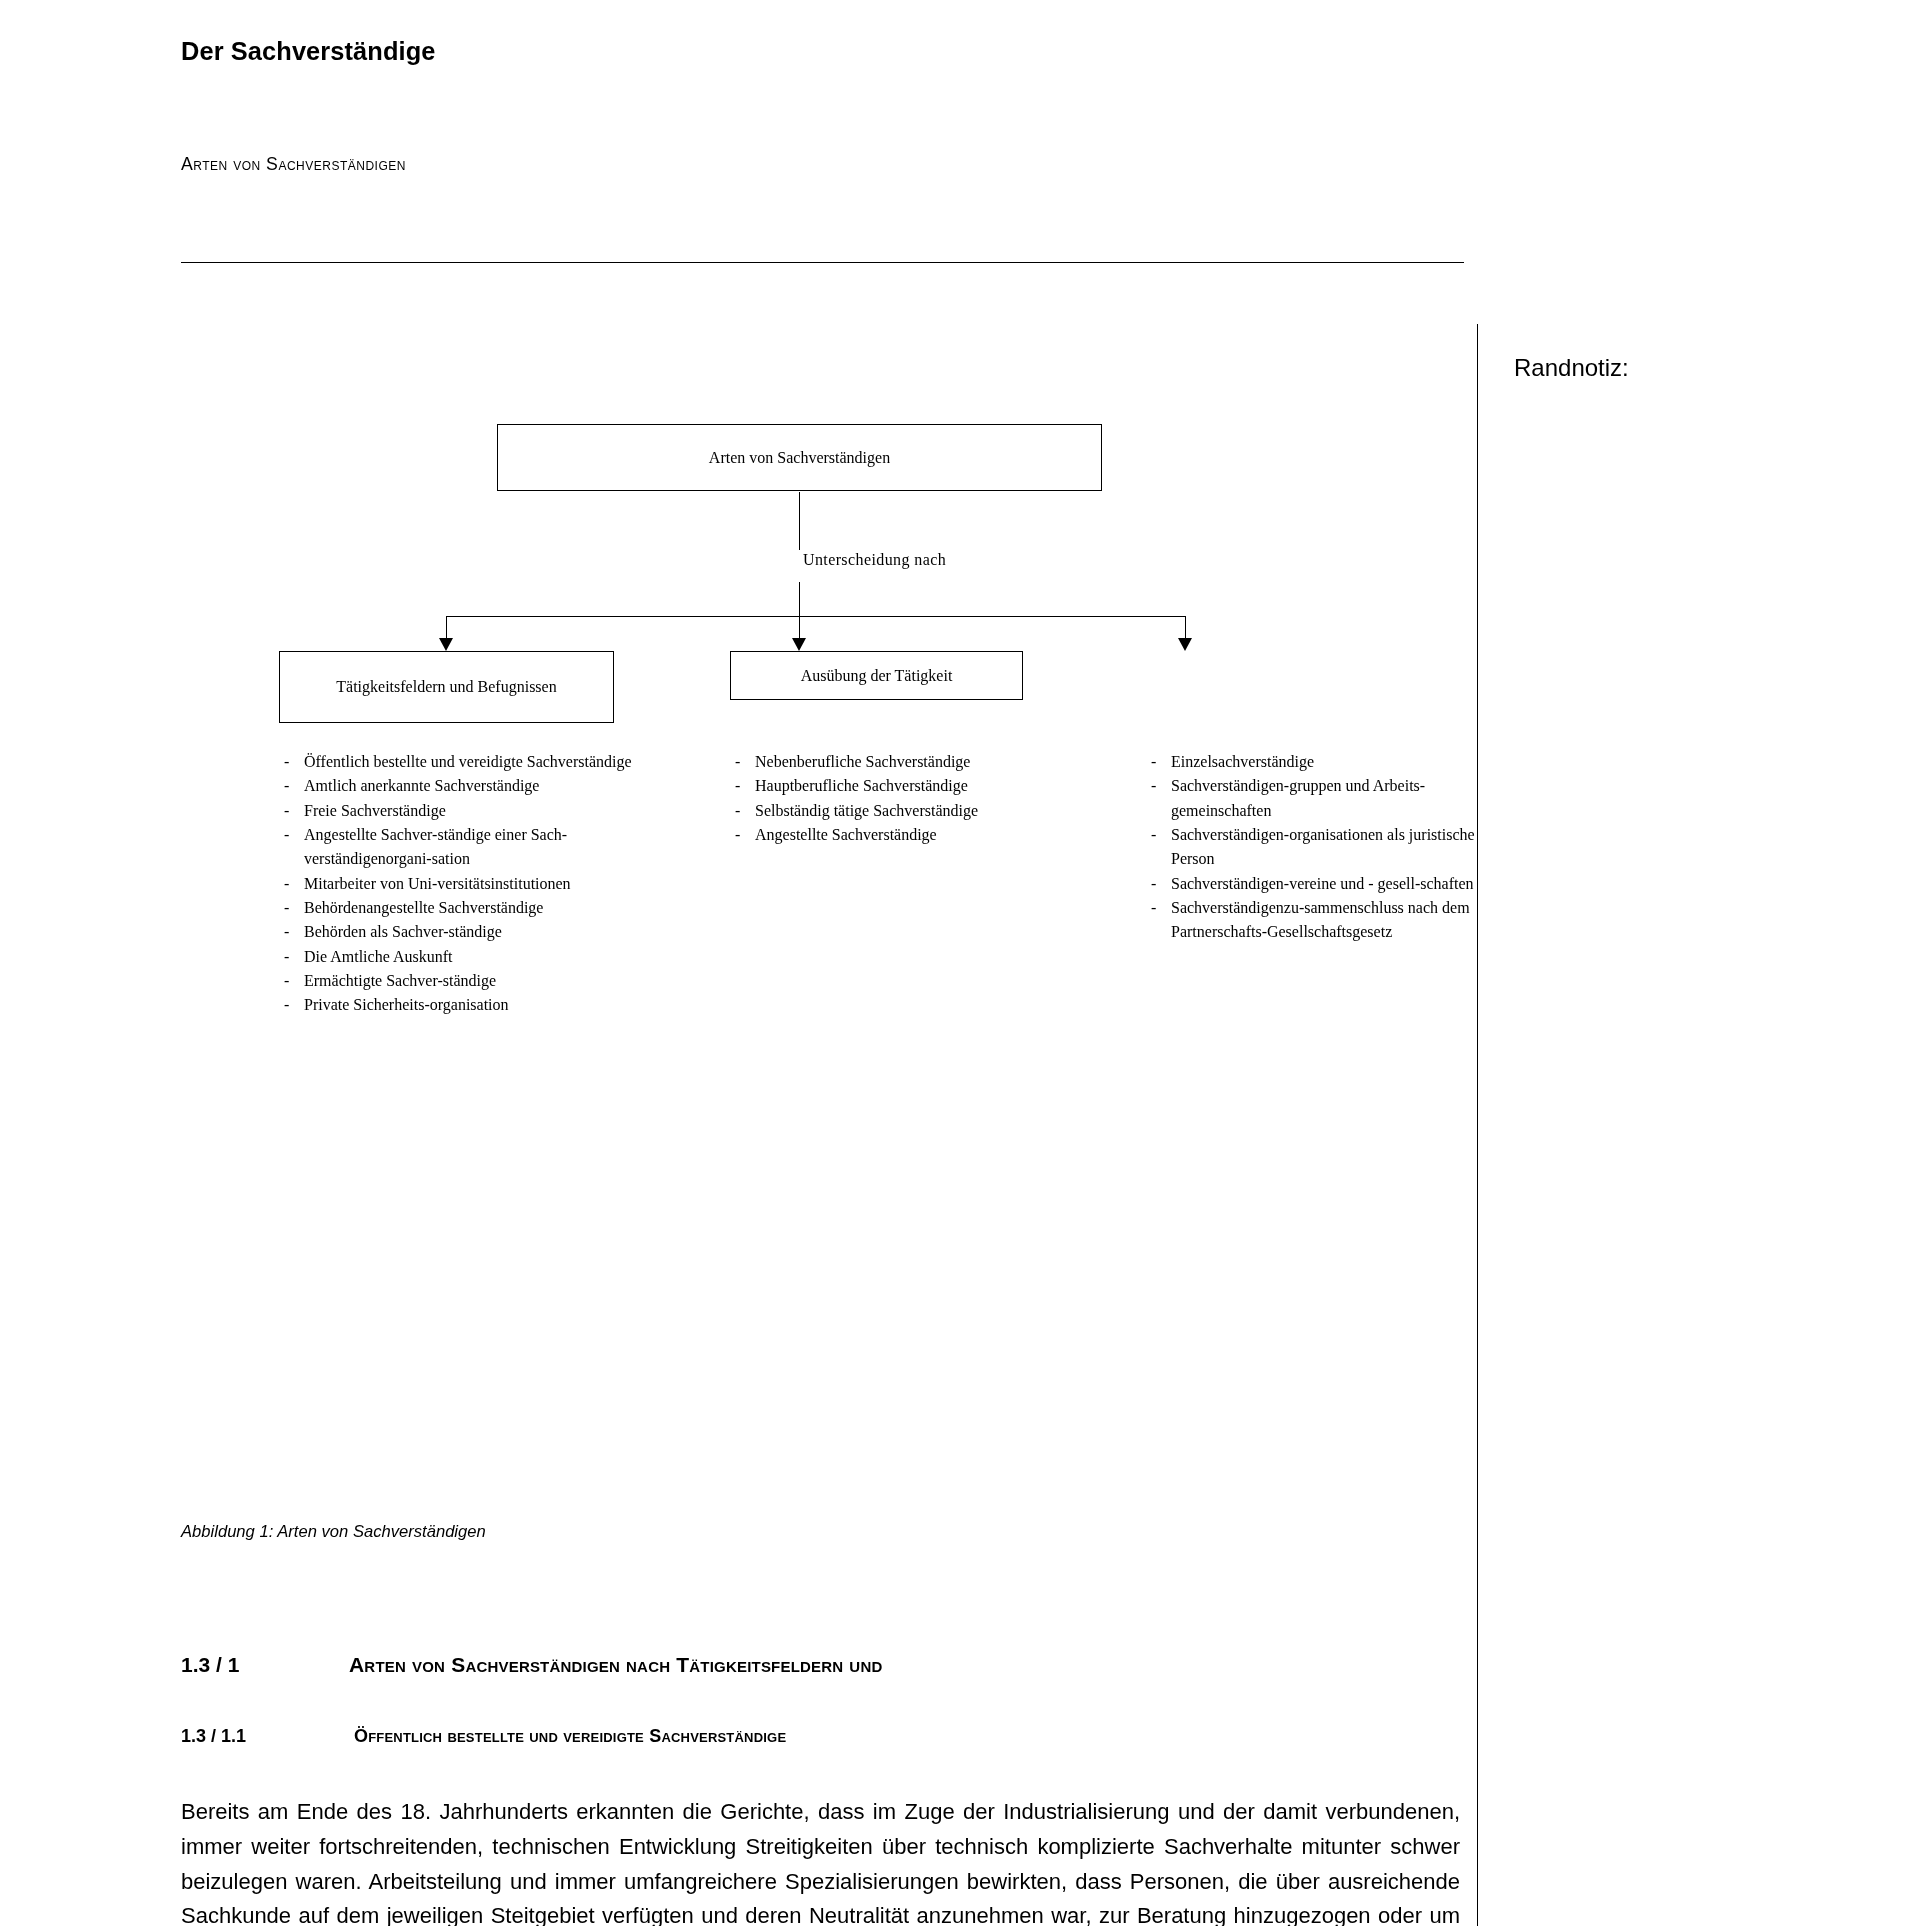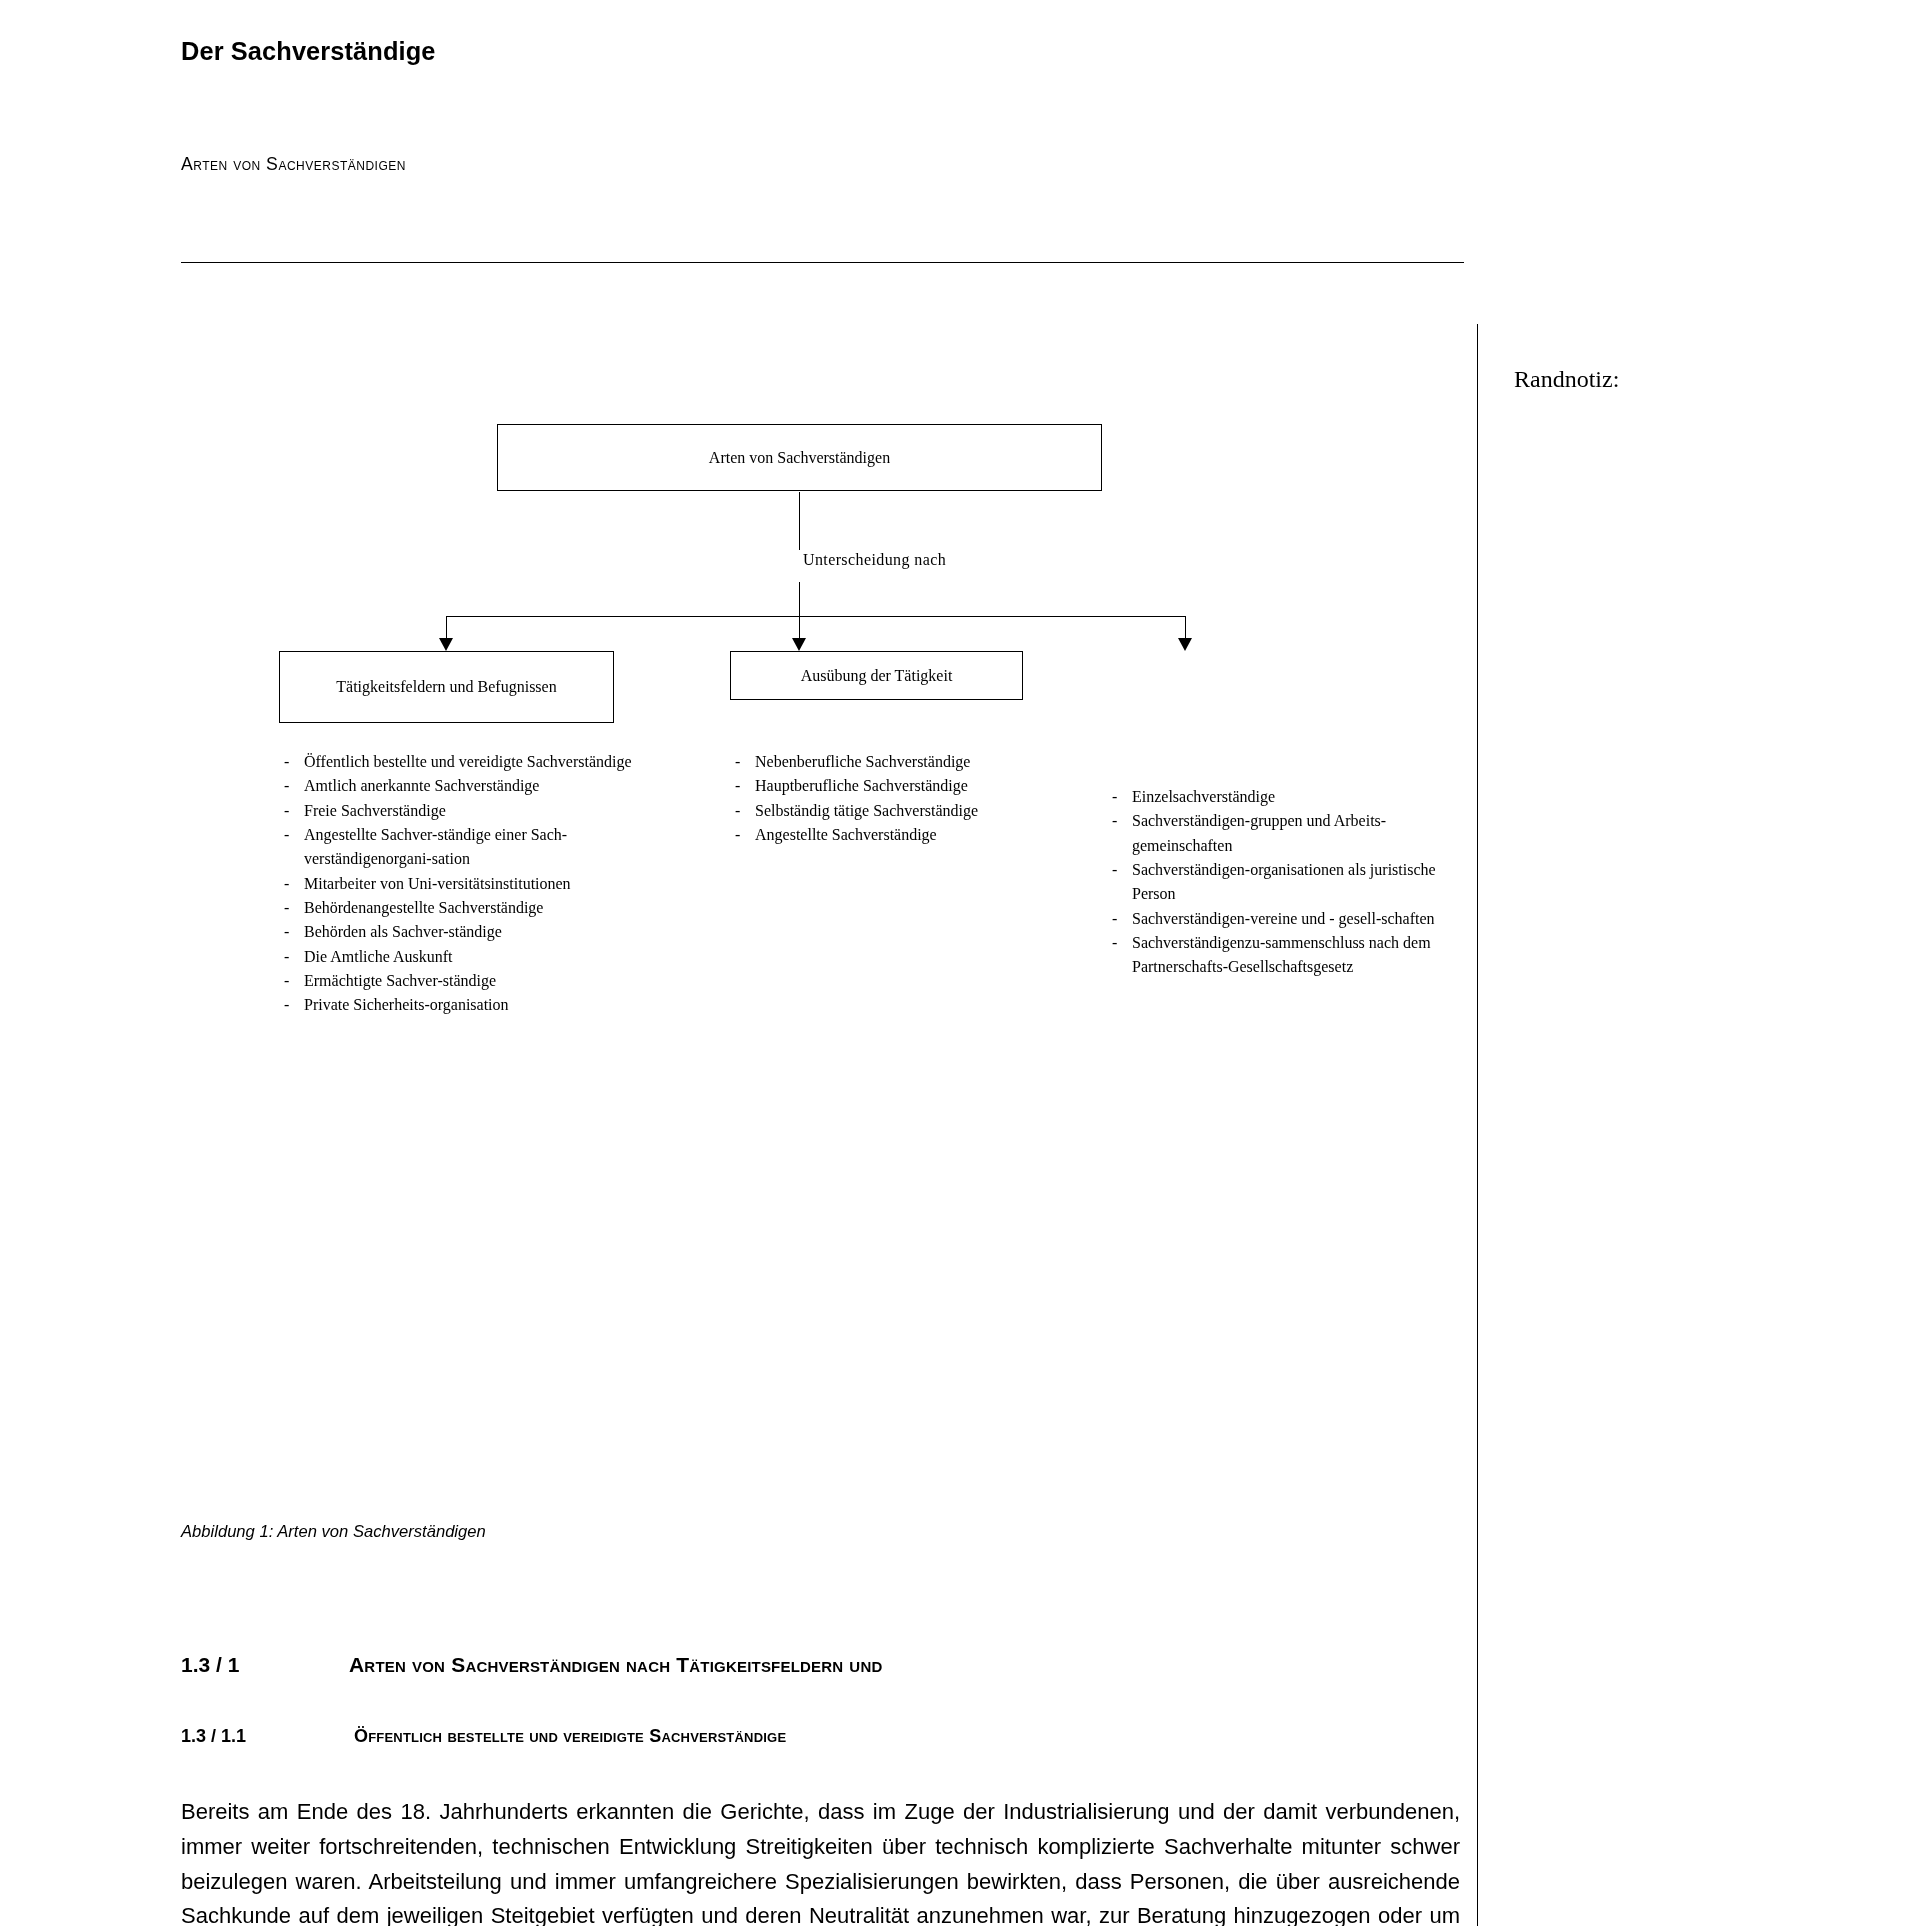--- a/index.html
+++ b/index.html
@@ -51,23 +51,22 @@
     position: absolute;
     left: 1477px;
     top: 324px;
     width: 1.2px;
     height: 2219px;
     background: #000000;
   }
   .margin-note {
     position: absolute;
     left: 1514px;
-    top: 366px;
+    top: 354px;
     font-size: 24px;
-    font-family: Liberation Serif, serif;
   }
 
   
   .figure {
     position: absolute;
     left: 181px;
     top: 401px;
     width: 1271px;
     height: 1113px;
     font-family: "Liberation Serif", serif;
@@ -149,21 +148,21 @@
     margin-bottom: 0;
   }
   .bullets .li::before {
     content: "-";
     position: absolute;
     left: 7px;
     top: 0;
   }
   .bul1 { left: 96px; top: 349px; width: 358px; }
   .bul2 { left: 547px; top: 349px; width: 347px; }
-  .bul3 { left: 924px; top: 349px; width: 370px; margin-top: 35px; }
+  .bul3 { left: 963px; top: 349px; width: 370px; }
 
   .fig-caption {
     position: absolute;
     left: 181px;
     top: 1522px;
     font-size: 16.6px;
     font-style: italic;
   }
 
   

